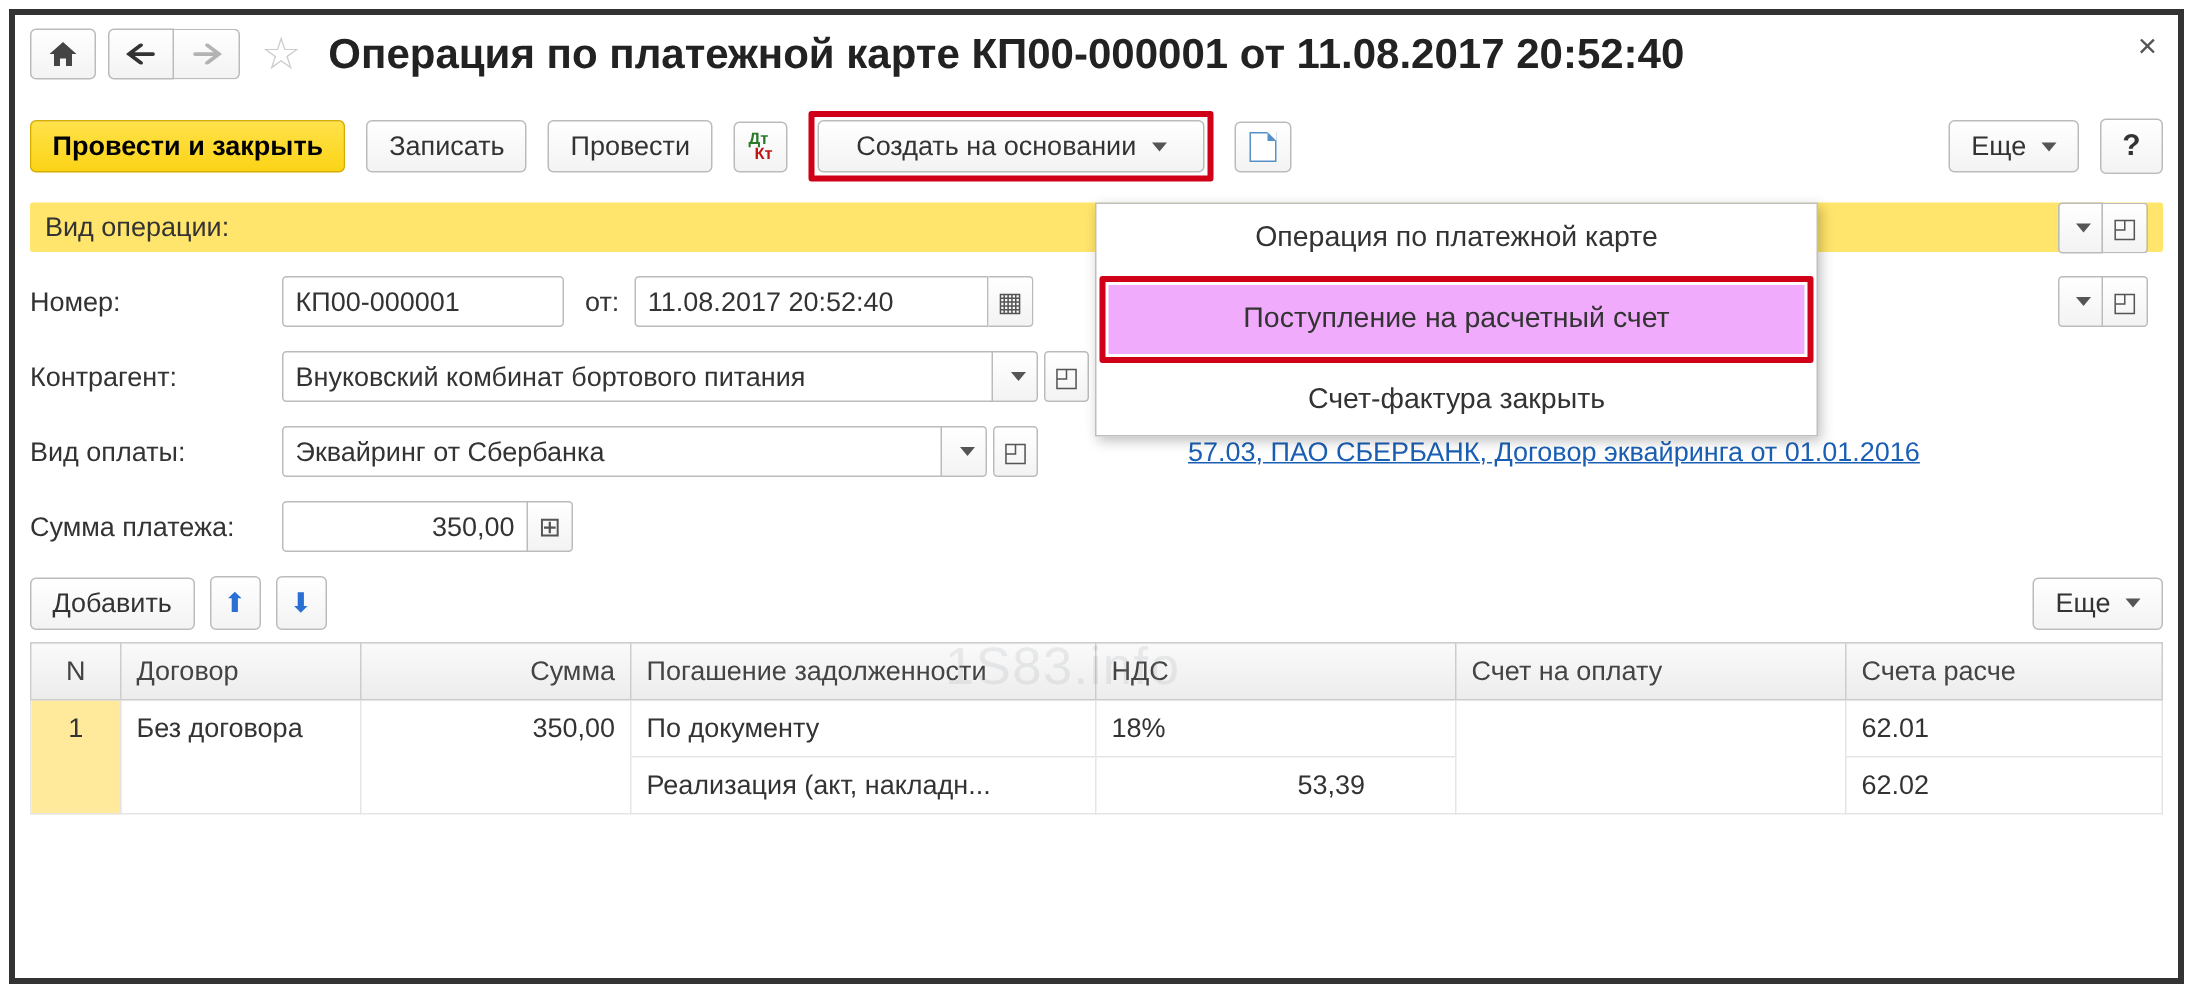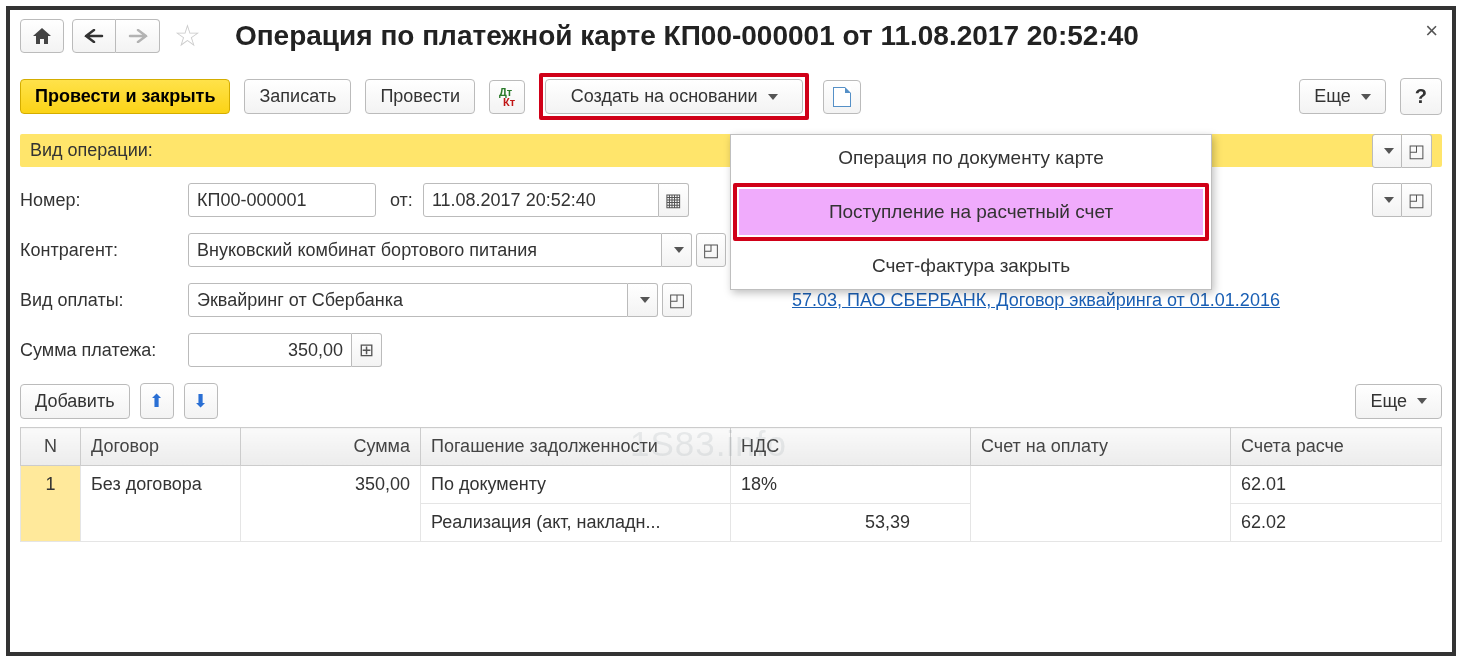--- a/index.html
+++ b/index.html
@@ -49,21 +49,21 @@
   .star {
     font-size: 30px;
     color: #ccc;
     cursor: pointer;
     padding: 0 6px;
   }
   .title {
     font-size: 28px;
     font-weight: bold;
     color: #222;
-    margin-left: 20px;
+    margin-left: 4px;
   }
   .close-x {
     position: absolute;
     right: 14px;
     top: 8px;
     font-size: 22px;
     color: #555;
   }
   .toolbar-row {
     display: flex;
@@ -282,21 +282,21 @@
       <span>Еще</span>
       <span class="caret-down"></span>
     </button>
     <button class="btn help-btn">?</button>
   </div>
 
   <div class="form-area">
     <div class="watermark">1S83.info</div>
 
     <div class="menu-popup">
-      <div class="menu-item">Операция по документу карте</div>
+      <div class="menu-item">Операция по платежной карте</div>
       <div class="menu-item-wrap red-outline">
         <div class="menu-item highlighted">Поступление на расчетный счет</div>
       </div>
       <div class="menu-item">Счет-фактура закрыть</div>
     </div>
 
     <div class="form-row yellow-bg" style="width:100%; position:relative;">
       <span class="label">Вид операции:</span>
       <div class="right-attach">
         <span class="field-suffix">

